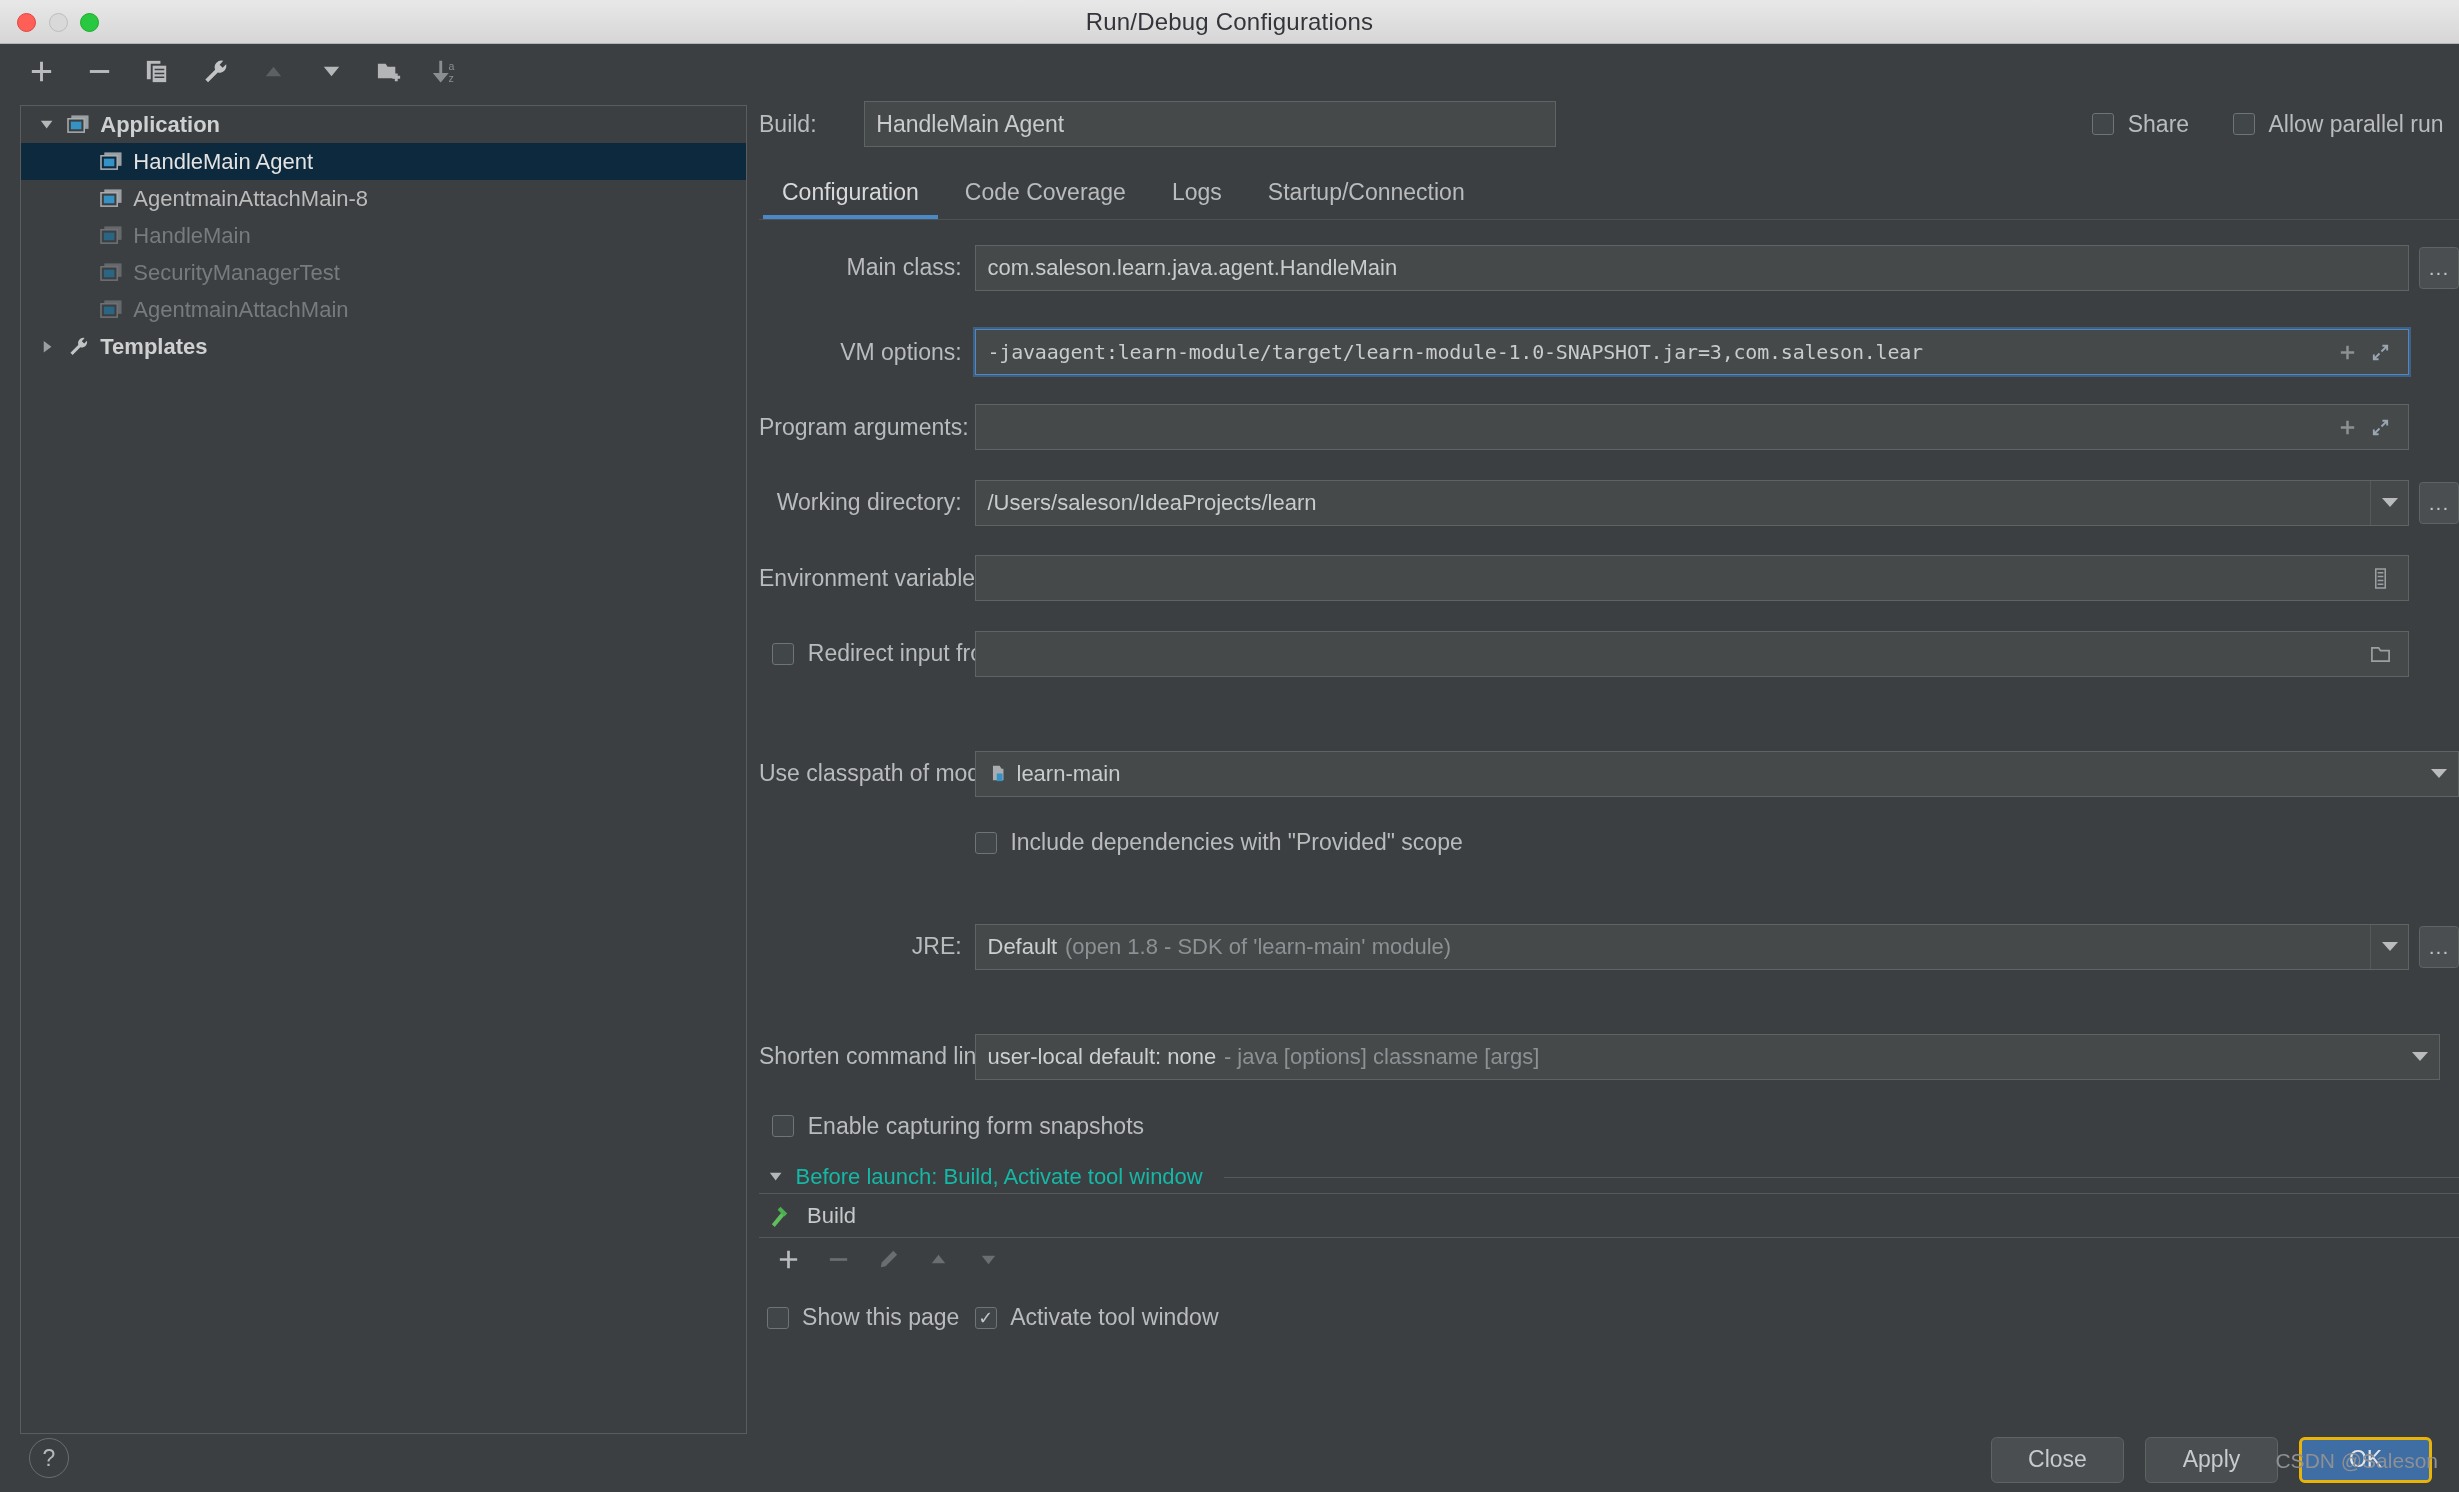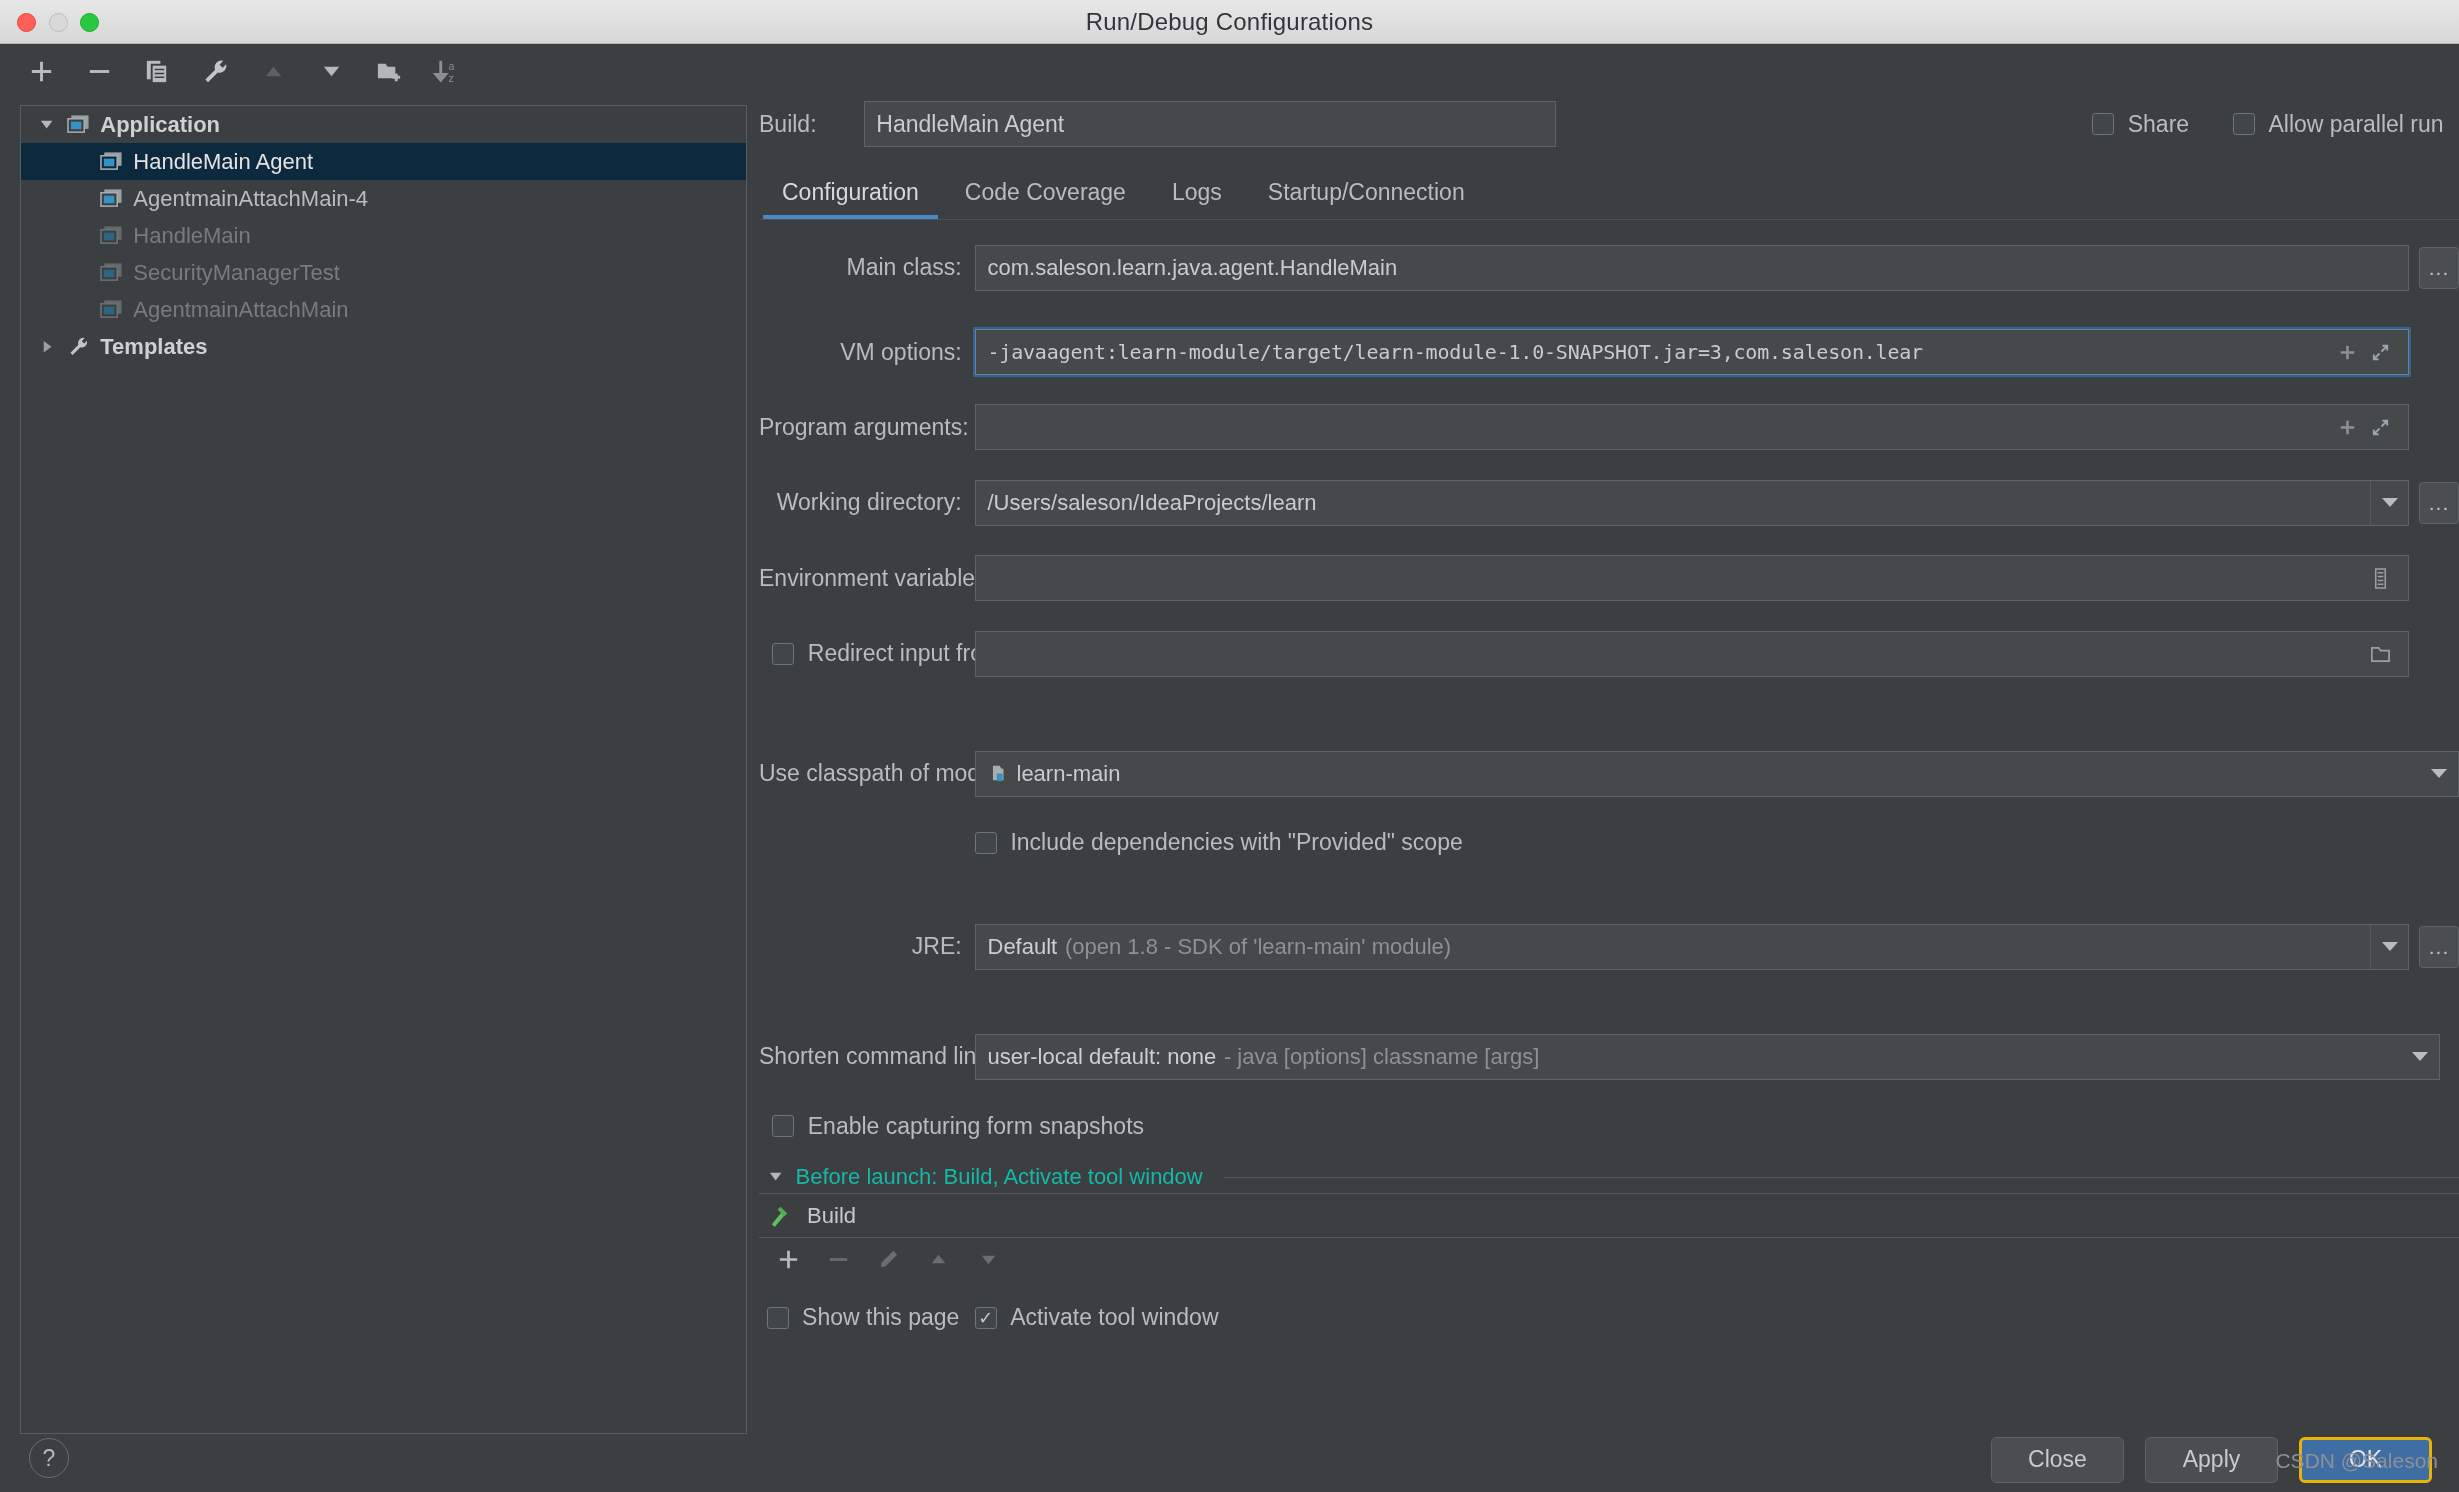--- a/index.html
+++ b/index.html
@@ -354,21 +354,21 @@
     <div class="trow">
       <span class="tw"></span>
       <span class="tw"></span>
       <span class="ticon">
         <svg width="23" height="21" viewBox="0 0 24 22">
           <rect x="5" y="2" width="17" height="13" fill="#9aa0a3" stroke="#9aa0a3"></rect>
           <rect x="1" y="5" width="17" height="14" fill="#3c3f41" stroke="#a9adaf" stroke-width="1.6"></rect>
           <rect x="4" y="8" width="11" height="8" fill="#3592c4"></rect>
         </svg>
       </span>
-      <span>AgentmainAttachMain-4</span>
+      <span>AgentmainAttachMain-8</span>
     </div>
 
     <div class="trow dim">
       <span class="tw"></span>
       <span class="tw"></span>
       <span class="ticon">
         <svg width="23" height="21" viewBox="0 0 24 22">
           <rect x="5" y="2" width="17" height="13" fill="#66696b" stroke="#66696b"></rect>
           <rect x="1" y="5" width="17" height="14" fill="#3c3f41" stroke="#6f7274" stroke-width="1.6"></rect>
           <rect x="4" y="8" width="11" height="8" fill="#2a6684"></rect>

